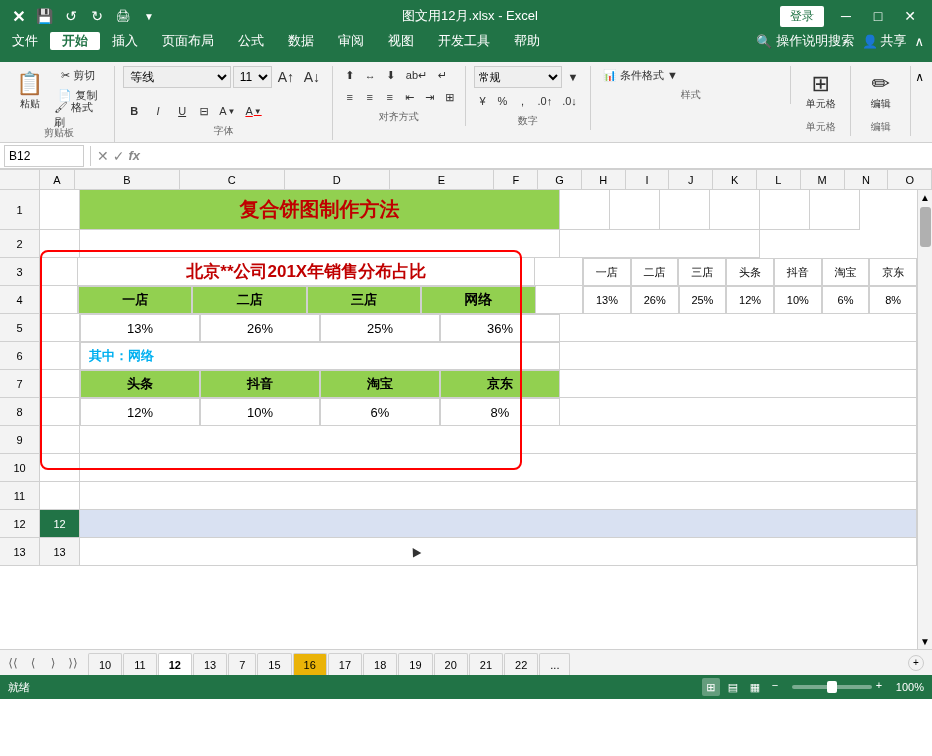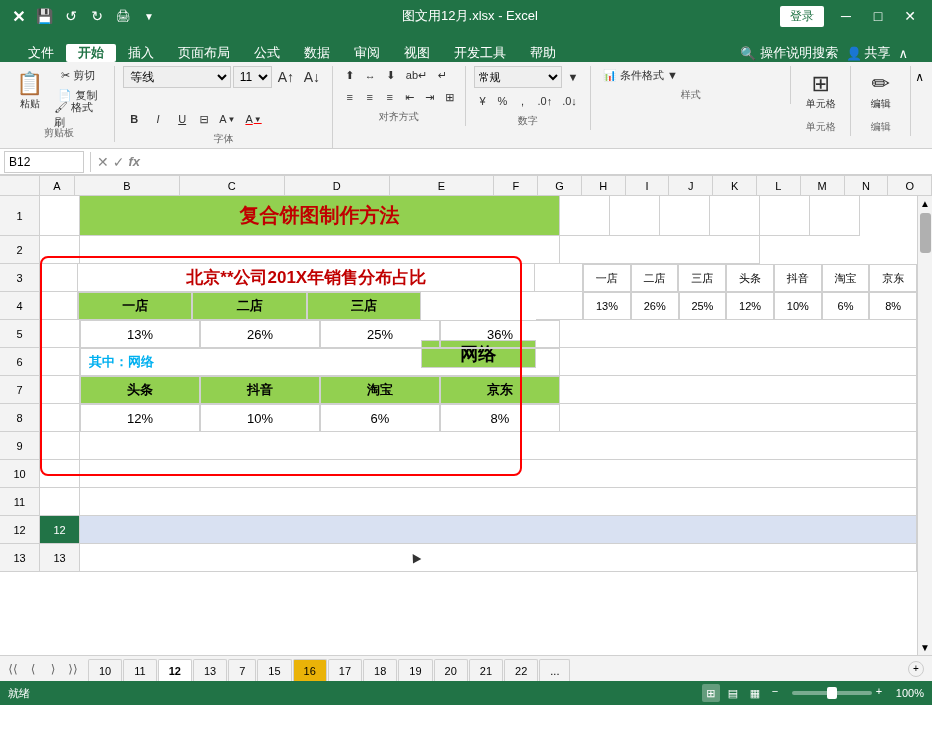--- a/index.html
+++ b/index.html
@@ -27,22 +27,22 @@
       display: flex; align-items: center; justify-content: center;
     }
     .title-bar-left { display: flex; align-items: center; gap: 4px; }
     .title-bar-left .icon-btn { width: 22px; height: 22px; display: flex; align-items: center; justify-content: center; cursor: pointer; border-radius: 2px; }
 
     
     .menu-bar {
       height: 30px;
       background: #217346;
       display: flex;
-      align-items: flex-end;
-      padding: 0 16px;
+      align-items: flex-start;
+      padding: 0 0;
     }
     .menu-item {
       padding: 0 12px;
       color: #fff;
       display: flex; align-items: center;
       cursor: pointer;
       font-size: 13px;
       border-radius: 2px;
     }
     .menu-item:hover, .menu-item.active { background: #fff; color: #217346; }
@@ -183,21 +183,21 @@
         <div style="display:flex; flex-direction:column; gap:2px; justify-content:center;">
           <div class="ribbon-btn-small">✂ 剪切</div>
           <div class="ribbon-btn-small">📄 复制</div>
           <div class="ribbon-btn-small">🖌 格式刷</div>
         </div>
       </div>
       <div class="ribbon-group-label">剪贴板</div>
     </div>
 
     <div class="ribbon-group" style="min-width:160px;">
-      <div style="display:flex; flex-direction:column; gap:20px; width:100%;">
+      <div style="display:flex; flex-direction:column; gap:12px; width:100%;">
         <div class="font-row">
           <select class="font-select">
             <option>等线</option>
           </select>
           <select class="font-size-select">
             <option>11</option>
           </select>
           <div class="ribbon-btn-small" style="font-size:14px;">A↑</div>
           <div class="ribbon-btn-small" style="font-size:14px;">A↓</div>
         </div>
@@ -368,21 +368,21 @@
           <div style="width:50px; height:28px; border:1px solid #d0d0d0; display:flex; align-items:center; justify-content:center; font-size:11px; background:#fff;">抖音</div>
           <div style="width:50px; height:28px; border:1px solid #d0d0d0; display:flex; align-items:center; justify-content:center; font-size:11px; background:#fff;">淘宝</div>
           <div style="width:50px; height:28px; border:1px solid #d0d0d0; display:flex; align-items:center; justify-content:center; font-size:11px; background:#fff;">京东</div>
         </div>
 
         <div style="position:absolute; top:96px; left:0; display:flex; width:100%;">
           <div style="width:40px; height:28px; border-right:1px solid #d0d0d0; border-bottom:1px solid #d0d0d0;"></div>
           <div style="width:120px; height:28px; background:#92d050; border:1px solid #d0d0d0; display:flex; align-items:center; justify-content:center; font-size:13px; font-weight:bold;">一店</div>
           <div style="width:120px; height:28px; background:#92d050; border:1px solid #d0d0d0; display:flex; align-items:center; justify-content:center; font-size:13px; font-weight:bold;">二店</div>
           <div style="width:120px; height:28px; background:#92d050; border:1px solid #d0d0d0; display:flex; align-items:center; justify-content:center; font-size:13px; font-weight:bold;">三店</div>
-          <div style="width:120px; height:28px; background:#92d050; border:1px solid #d0d0d0; display:flex; align-items:center; justify-content:center; font-size:18px; font-weight:bold;margin-top:48px;">网络</div>
+          <div style="width:120px; height:28px; background:#92d050; border:1px solid #d0d0d0; display:flex; align-items:center; justify-content:center; font-size:14px; font-weight:bold;">网络</div>
           <div style="width:50px; height:28px; border-right:1px solid #d0d0d0; border-bottom:1px solid #d0d0d0;"></div>
 
           <div style="width:50px; height:28px; border:1px solid #d0d0d0; display:flex; align-items:center; justify-content:center; font-size:11px;">13%</div>
           <div style="width:50px; height:28px; border:1px solid #d0d0d0; display:flex; align-items:center; justify-content:center; font-size:11px;">26%</div>
           <div style="width:50px; height:28px; border:1px solid #d0d0d0; display:flex; align-items:center; justify-content:center; font-size:11px;">25%</div>
           <div style="width:50px; height:28px; border:1px solid #d0d0d0; display:flex; align-items:center; justify-content:center; font-size:11px;">12%</div>
           <div style="width:50px; height:28px; border:1px solid #d0d0d0; display:flex; align-items:center; justify-content:center; font-size:11px;">10%</div>
           <div style="width:50px; height:28px; border:1px solid #d0d0d0; display:flex; align-items:center; justify-content:center; font-size:11px;">6%</div>
           <div style="width:50px; height:28px; border:1px solid #d0d0d0; display:flex; align-items:center; justify-content:center; font-size:11px;">8%</div>
         </div>

